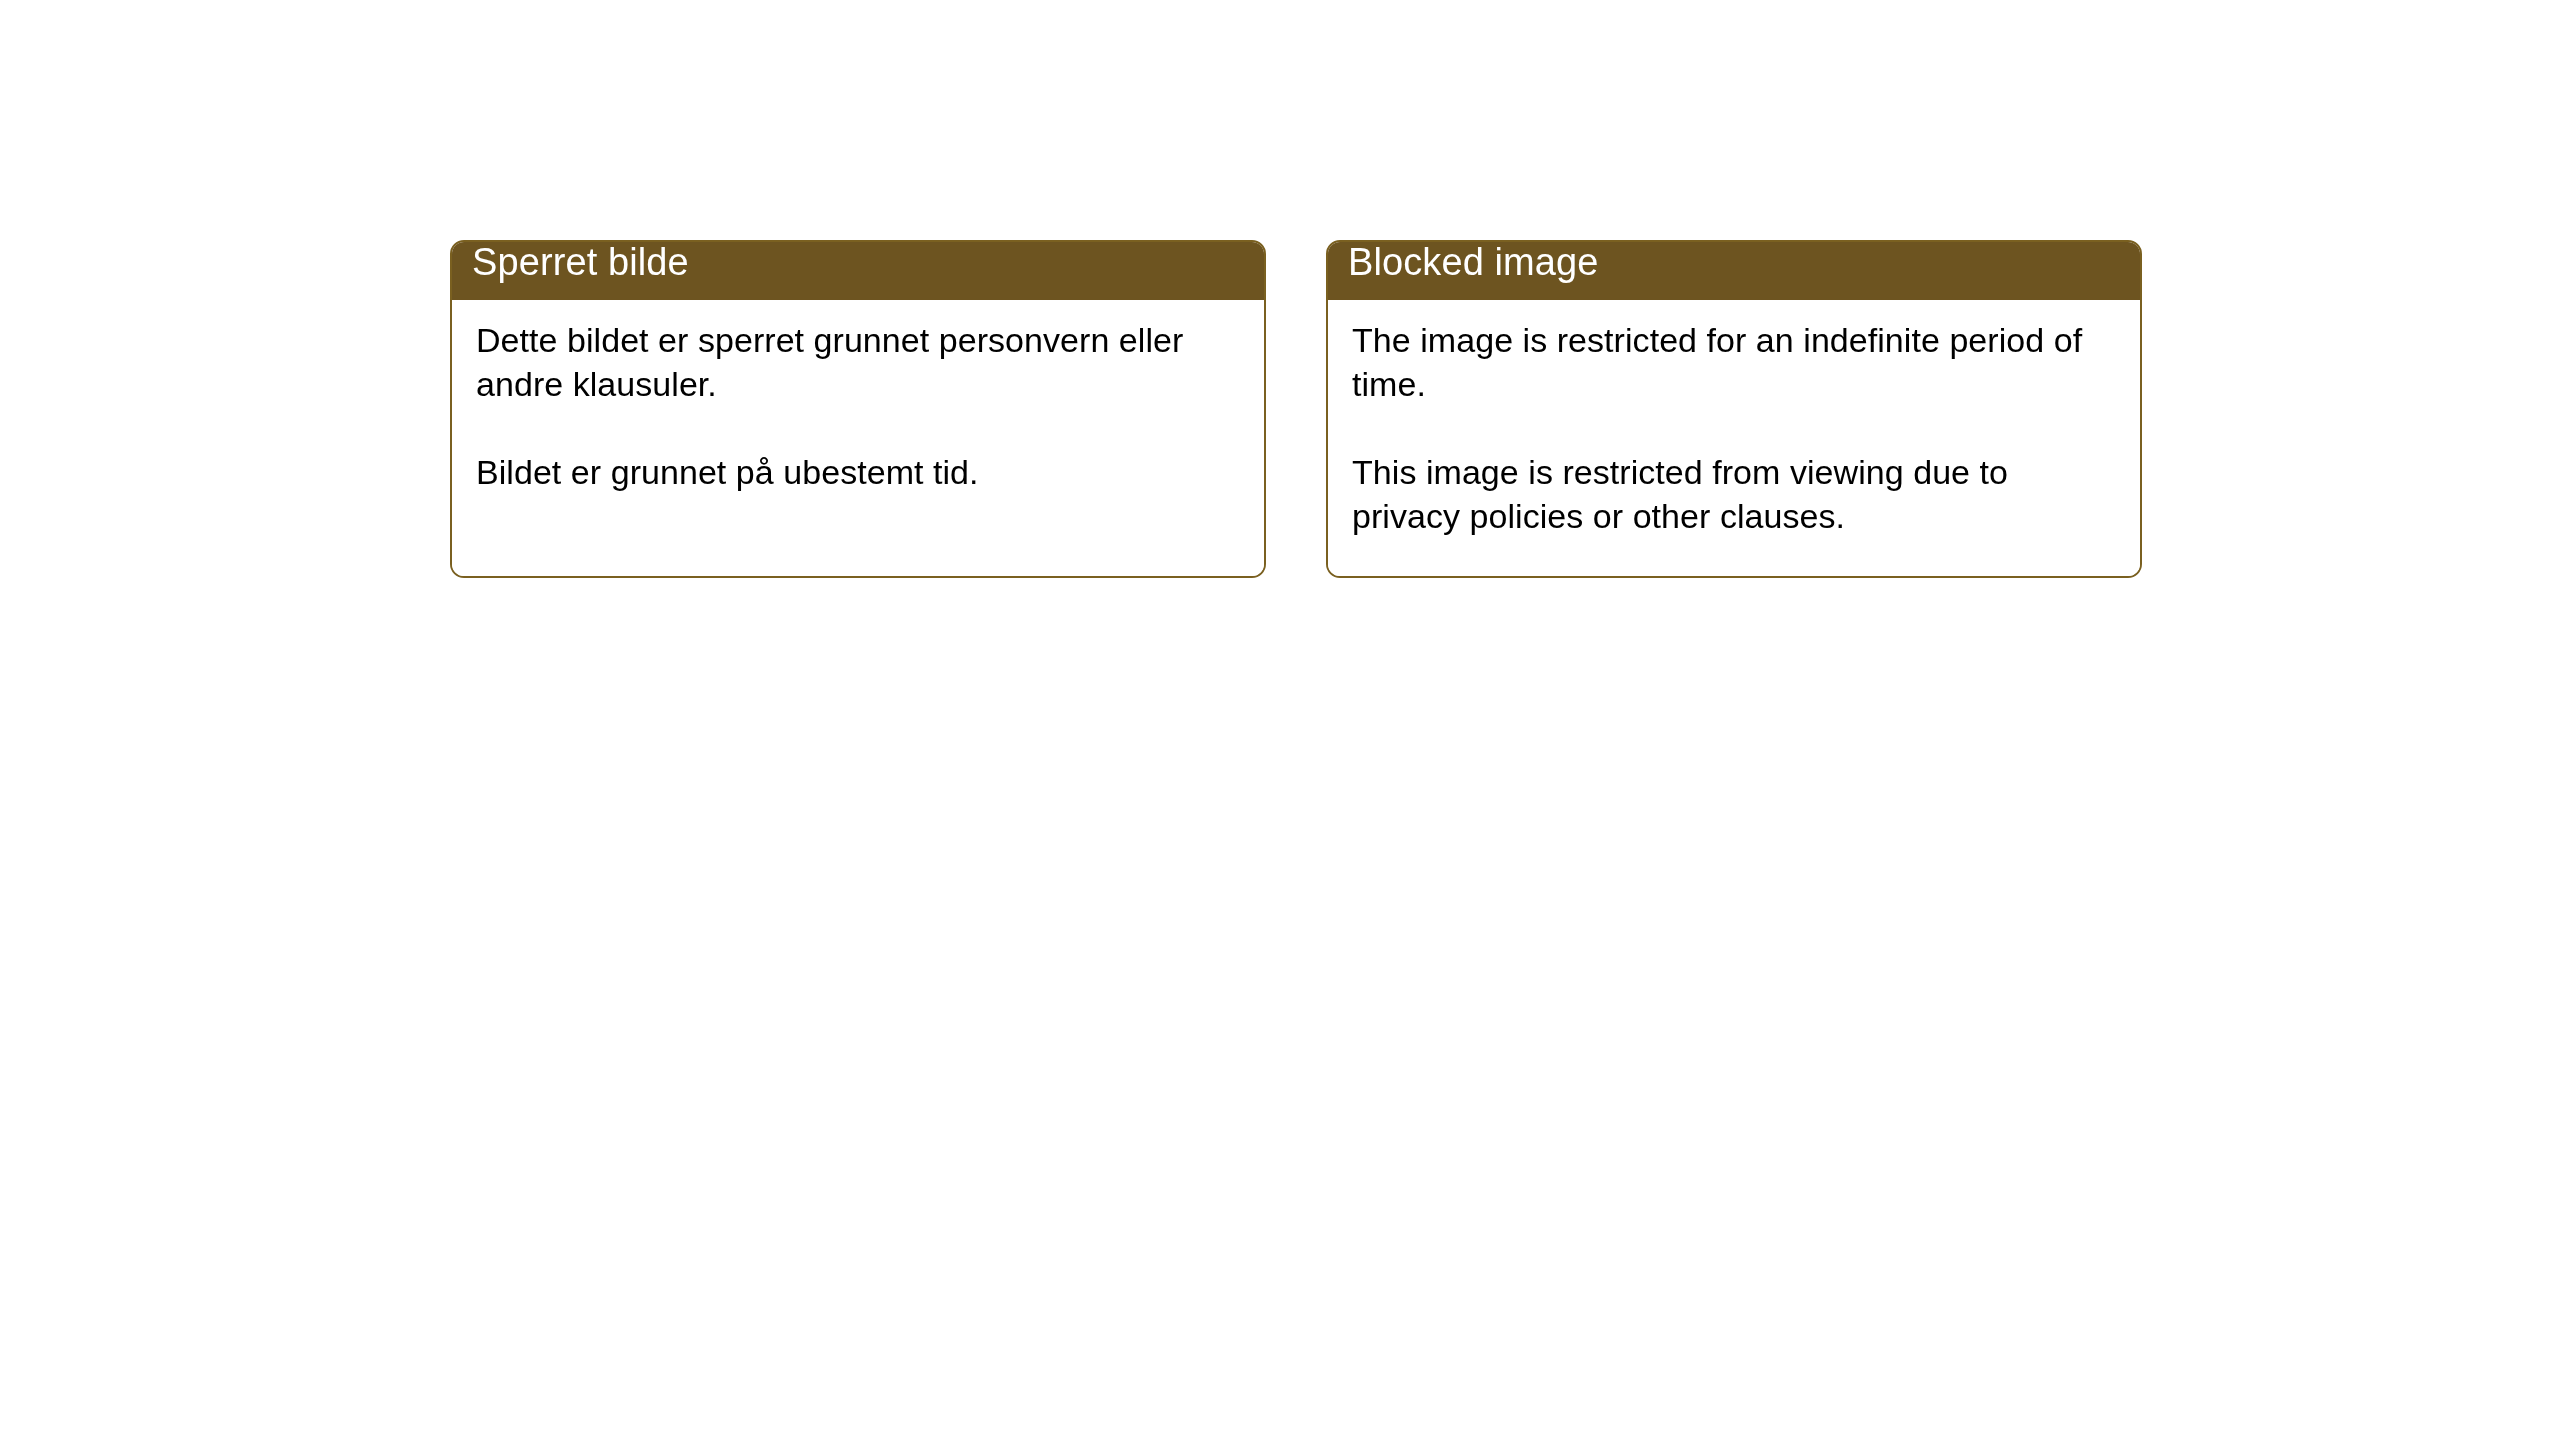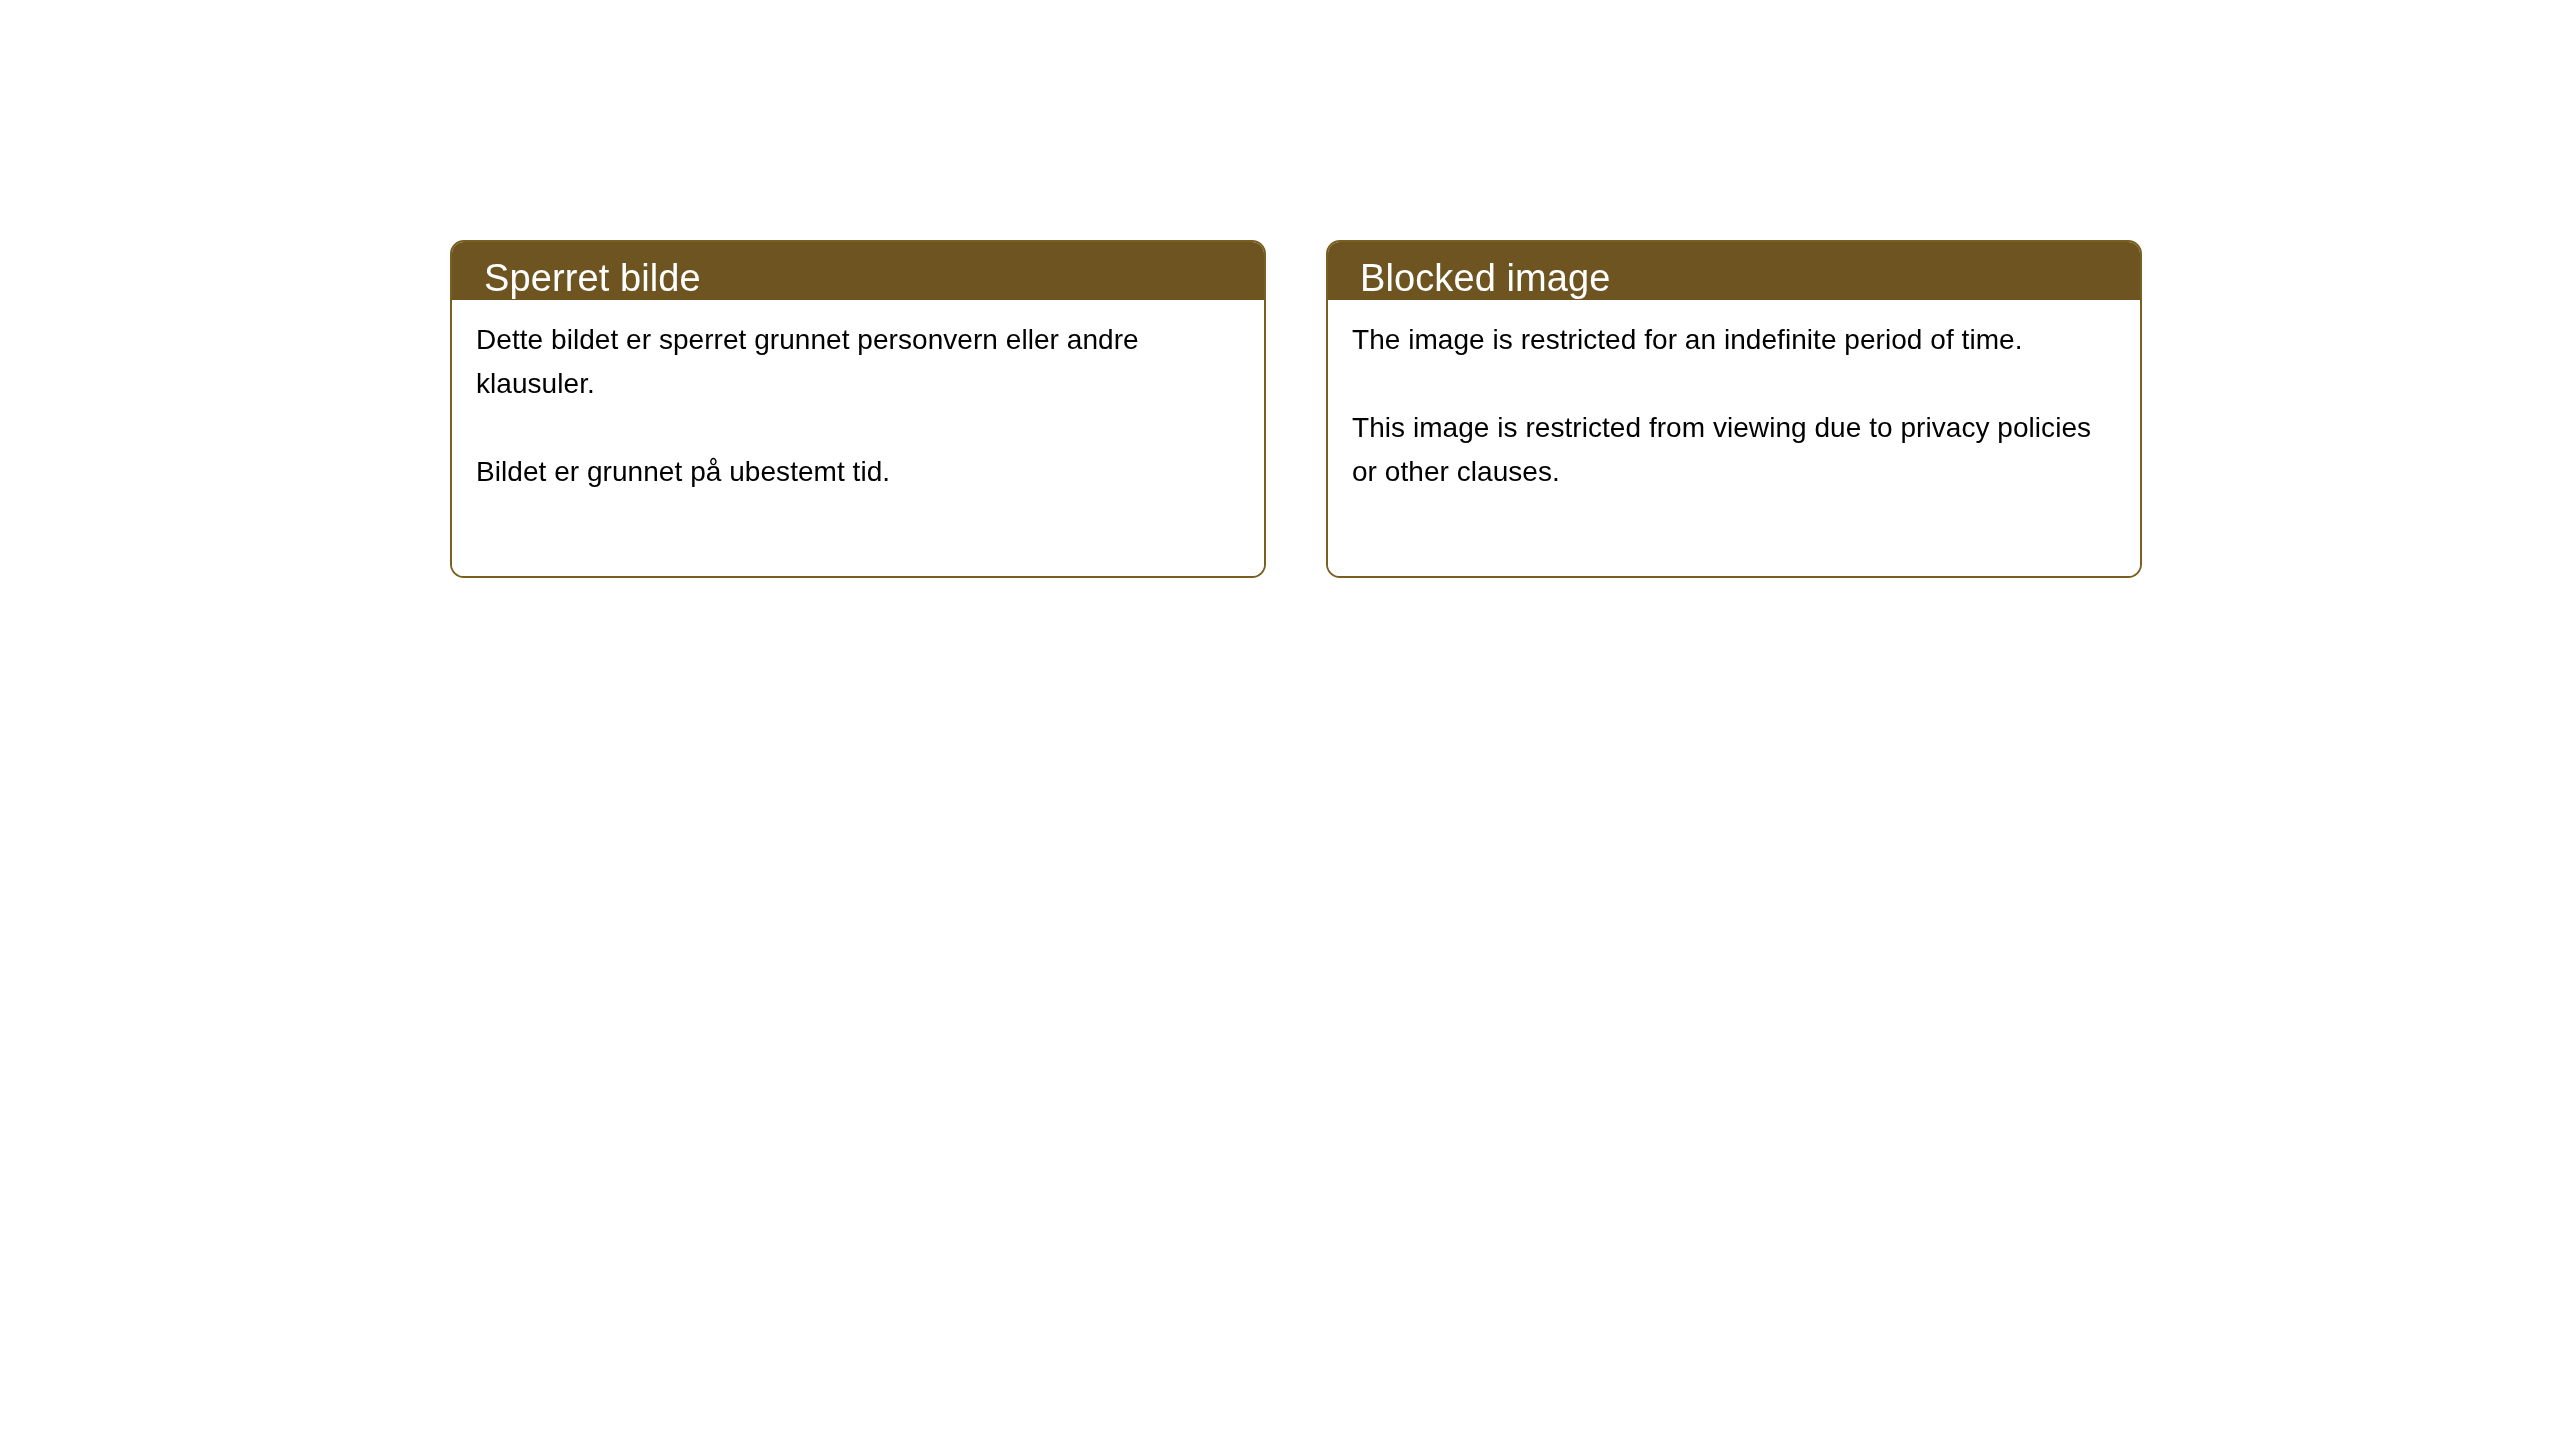--- a/index.html
+++ b/index.html
@@ -39,22 +39,22 @@
     display: flex;
     flex-direction: column;
     position: relative;
   }
 
   .card-header {
     flex: 0 0 auto;
     height: 60px;
     background: #6d5420;
     display: flex;
-    align-items: flex-end;
-    padding: 0 0 0 34px;
+    align-items: flex-start;
+    padding: 0 0 0 22px;
     box-sizing: border-box;
     
     margin: -2px -2px 0 -2px;
     border-top-left-radius: 12px;
     border-top-right-radius: 12px;
   }
 
   .card-title {
     color: #ffffff;
     font-size: 38px;
@@ -66,21 +66,21 @@
 
   .card-body {
     flex: 1 1 auto;
     padding: 18px 24px 20px 24px;
     box-sizing: border-box;
     background: #ffffff;
   }
 
   .card-paragraph {
     color: #000000;
-    font-size: 28px;
+    font-size: 34px;
     line-height: 44px;
     font-weight: 400;
     margin: 0;
     letter-spacing: 0.05px;
   }
 
   .card-paragraph + .card-paragraph {
     margin-top: 44px;
   }
 </style>

